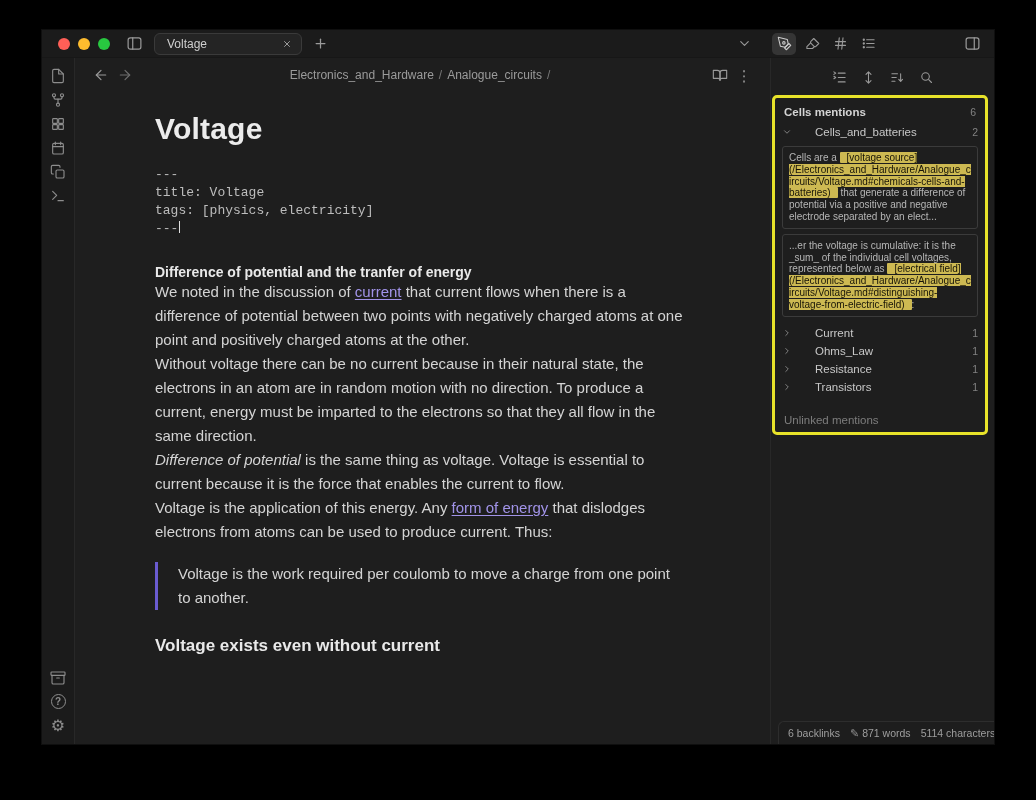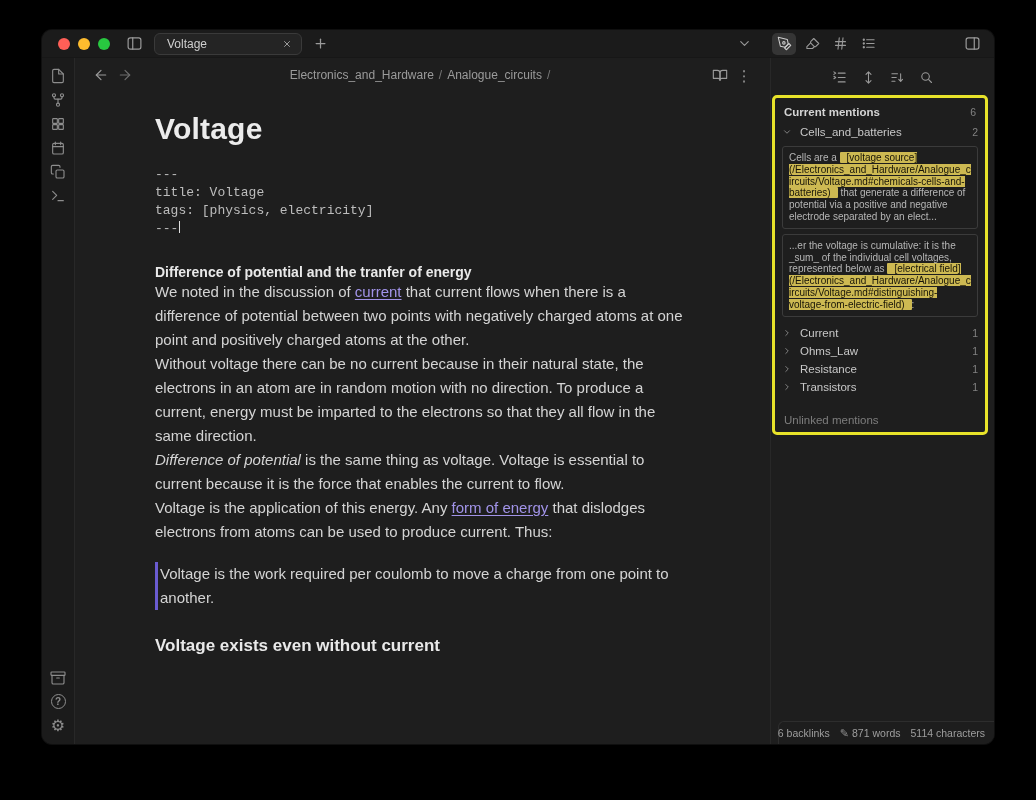--- a/index.html
+++ b/index.html
@@ -8,21 +8,21 @@
     --hl-bg:#cdb952;
     --bg-window:#1e1e1e;
     --bg-chrome:#1b1b1b;
     --divider:#282828;
     --text:#d4d4d4;
     --muted:#9a9a9a;
   }
   *{box-sizing:border-box;margin:0;padding:0}
   html,body{width:1036px;height:800px;background:#000;font-family:"Liberation Sans",sans-serif}
   .stage{position:relative;width:1036px;height:800px;background:#000;overflow:hidden}
-  .window{position:absolute;left:42px;top:30px;width:952px;height:714px;border-radius:10px;background:var(--bg-window);overflow:hidden;display:flex;flex-direction:column;box-shadow:0 0 0 1px rgba(255,255,255,.06),0 24px 60px rgba(0,0,0,.65)}
+  .window{position:absolute;left:42px;top:30px;width:952px;height:714px;border-radius:0;background:var(--bg-window);overflow:hidden;display:flex;flex-direction:column;box-shadow:0 0 0 1px rgba(255,255,255,.06),0 24px 60px rgba(0,0,0,.65)}
 
   
   .titlebar{height:28px;flex:0 0 28px;background:var(--bg-chrome);display:flex;align-items:center;padding:0 10px 0 16px;border-bottom:1px solid #171717}
   .traffic{display:flex;gap:8px;margin-right:12px}
   .tl{width:12px;height:12px;border-radius:50%;display:inline-block}
   .tl.red{background:#ff5f57}.tl.yellow{background:#febc2e}.tl.green{background:#28c840}
   .iconbtn{display:flex;align-items:center;justify-content:center;width:24px;height:22px;border:0;background:transparent;color:var(--muted);padding:0;flex:0 0 auto}
   .iconbtn.active{background:#353535;border-radius:5px;color:#cccccc}
   .tab{width:148px;height:22px;margin-left:8px;background:#242424;border:1px solid #3a3a3a;border-radius:6px;display:flex;align-items:center;justify-content:space-between;padding:0 5px 0 12px;color:#cfcfcf;font-size:12px}
   .titlebar-right{margin-left:auto;display:flex;align-items:center;width:252px}
@@ -47,38 +47,38 @@
   .note{flex:1;overflow:hidden;padding:6px 85px 0 80px;color:var(--text)}
   .note-title{font-size:30px;font-weight:700;color:#ececec;letter-spacing:.2px;margin-top:14px}
   .frontmatter{margin-top:20px;font-family:"Liberation Mono","DejaVu Sans Mono",monospace;font-size:13px;line-height:18px;color:#bdbdbd}
   .fm-line{white-space:pre}
   .cursor{display:inline-block;width:1px;height:12px;background:#e0e0e0;margin-left:1px;vertical-align:-1px}
   .h-section{font-size:14px;font-weight:700;color:#e9e9e9;margin-top:26px}
   .h-sub{font-size:17px;font-weight:700;color:#e9e9e9;margin-top:26px}
   .note p{font-size:15px;line-height:24px;color:#d4d4d4}
   .seg-em{font-style:italic}
   .seg-link{color:var(--accent);text-decoration:underline;text-underline-offset:2px;cursor:pointer}
-  blockquote{margin-top:18px;border-left:3px solid #6a5bd0;padding-left:2px}
+  blockquote{margin-top:18px;border-left:3px solid #6a5bd0;padding-left:20px}
   blockquote p{margin-top:0}
 
   
   .right{width:224px;flex:0 0 224px;border-left:1px solid var(--divider);position:relative;background:var(--bg-window)}
   .pane-controls{height:34px;display:flex;align-items:center;justify-content:center;gap:7px;padding-top:4px}
   .pane-controls .iconbtn{width:22px;height:20px;color:#9a9a9a}
   .annotation-box{position:absolute;left:1px;top:37px;width:216px;height:340px;border:3px solid var(--annotation);border-radius:5px;overflow:hidden}
   .bl-header{display:flex;align-items:center;justify-content:space-between;padding:8px 9px 5px;font-size:11.5px;font-weight:700;color:#d4d4d4}
   .bl-count{font-weight:400;font-size:10.5px;color:#828282}
-  .bl-group{display:flex;align-items:center;gap:8px;padding:3px 7px;font-size:11.5px;color:#c8c8c8}
+  .bl-group{display:flex;align-items:center;gap:23px;padding:3px 7px;font-size:11.5px;color:#c8c8c8}
   .bl-group .chev{display:flex;color:#8a8a8a}
   .bl-group .g-count{margin-left:auto;font-size:10.5px;color:#828282}
   .snippets{padding:0 7px 2px}
   .snippet{border:1px solid #3b3b3b;border-radius:3px;padding:5px 6px;margin:5px 0;font-size:10px;line-height:11.8px;color:#b6b6b6;overflow-wrap:anywhere}
   .seg-hl{background:var(--hl-bg);color:#171407;border-radius:1px;padding:0 7px}
   .unlinked{margin-top:10px;padding:8px 9px;font-size:11.5px;font-weight:400;color:#7d7d7d}
-  .statusbar{position:absolute;right:0;bottom:0;left:7px;height:23px;background:#1d1d1d;border-top:1px solid #2d2d2d;border-left:1px solid #2d2d2d;border-top-left-radius:6px;display:flex;align-items:center;justify-content:flex-end;gap:10px;padding:0 9px;font-size:10.5px;color:#9e9e9e;white-space:nowrap}
+  .statusbar{position:absolute;right:0;bottom:0;left:7px;height:23px;background:#1d1d1d;border-top:1px solid #2d2d2d;border-left:1px solid #2d2d2d;border-top-left-radius:6px;display:flex;align-items:center;justify-content:flex-start;gap:10px;padding:0 9px;font-size:10.5px;color:#9e9e9e;white-space:nowrap}
   .status-item{display:flex;align-items:center;gap:3px}
   .pencil-glyph{font-size:11px;color:#8e8e8e}
 </style>
 </head>
 <body>
 
 <div class="stage">
   <div class="window">
 
     <header class="titlebar">
@@ -301,21 +301,21 @@
           <button class="iconbtn">
             <svg width="15" height="15" viewBox="0 0 24 24" fill="none" stroke="currentColor" stroke-width="1.7" stroke-linecap="round">
                 <circle cx="10.5" cy="10.5" r="6"></circle>
                 <line x1="15.5" y1="15.5" x2="20" y2="20"></line>
               </svg>
           </button>
         </div>
 
         <div class="annotation-box">
           <div class="bl-header">
-            <span>Current mentions</span>
+            <span>Cells mentions</span>
             <span class="bl-count">6</span>
           </div>
 
           <div class="bl-group">
             <span class="chev">
               <svg width="10" height="10" viewBox="0 0 24 24" fill="none" stroke="currentColor" stroke-width="2.2" stroke-linecap="round" stroke-linejoin="round">
                   <polyline points="6 9 12 15 18 9"></polyline>
                 </svg>
             </span>
             <span>Cells_and_batteries</span>

